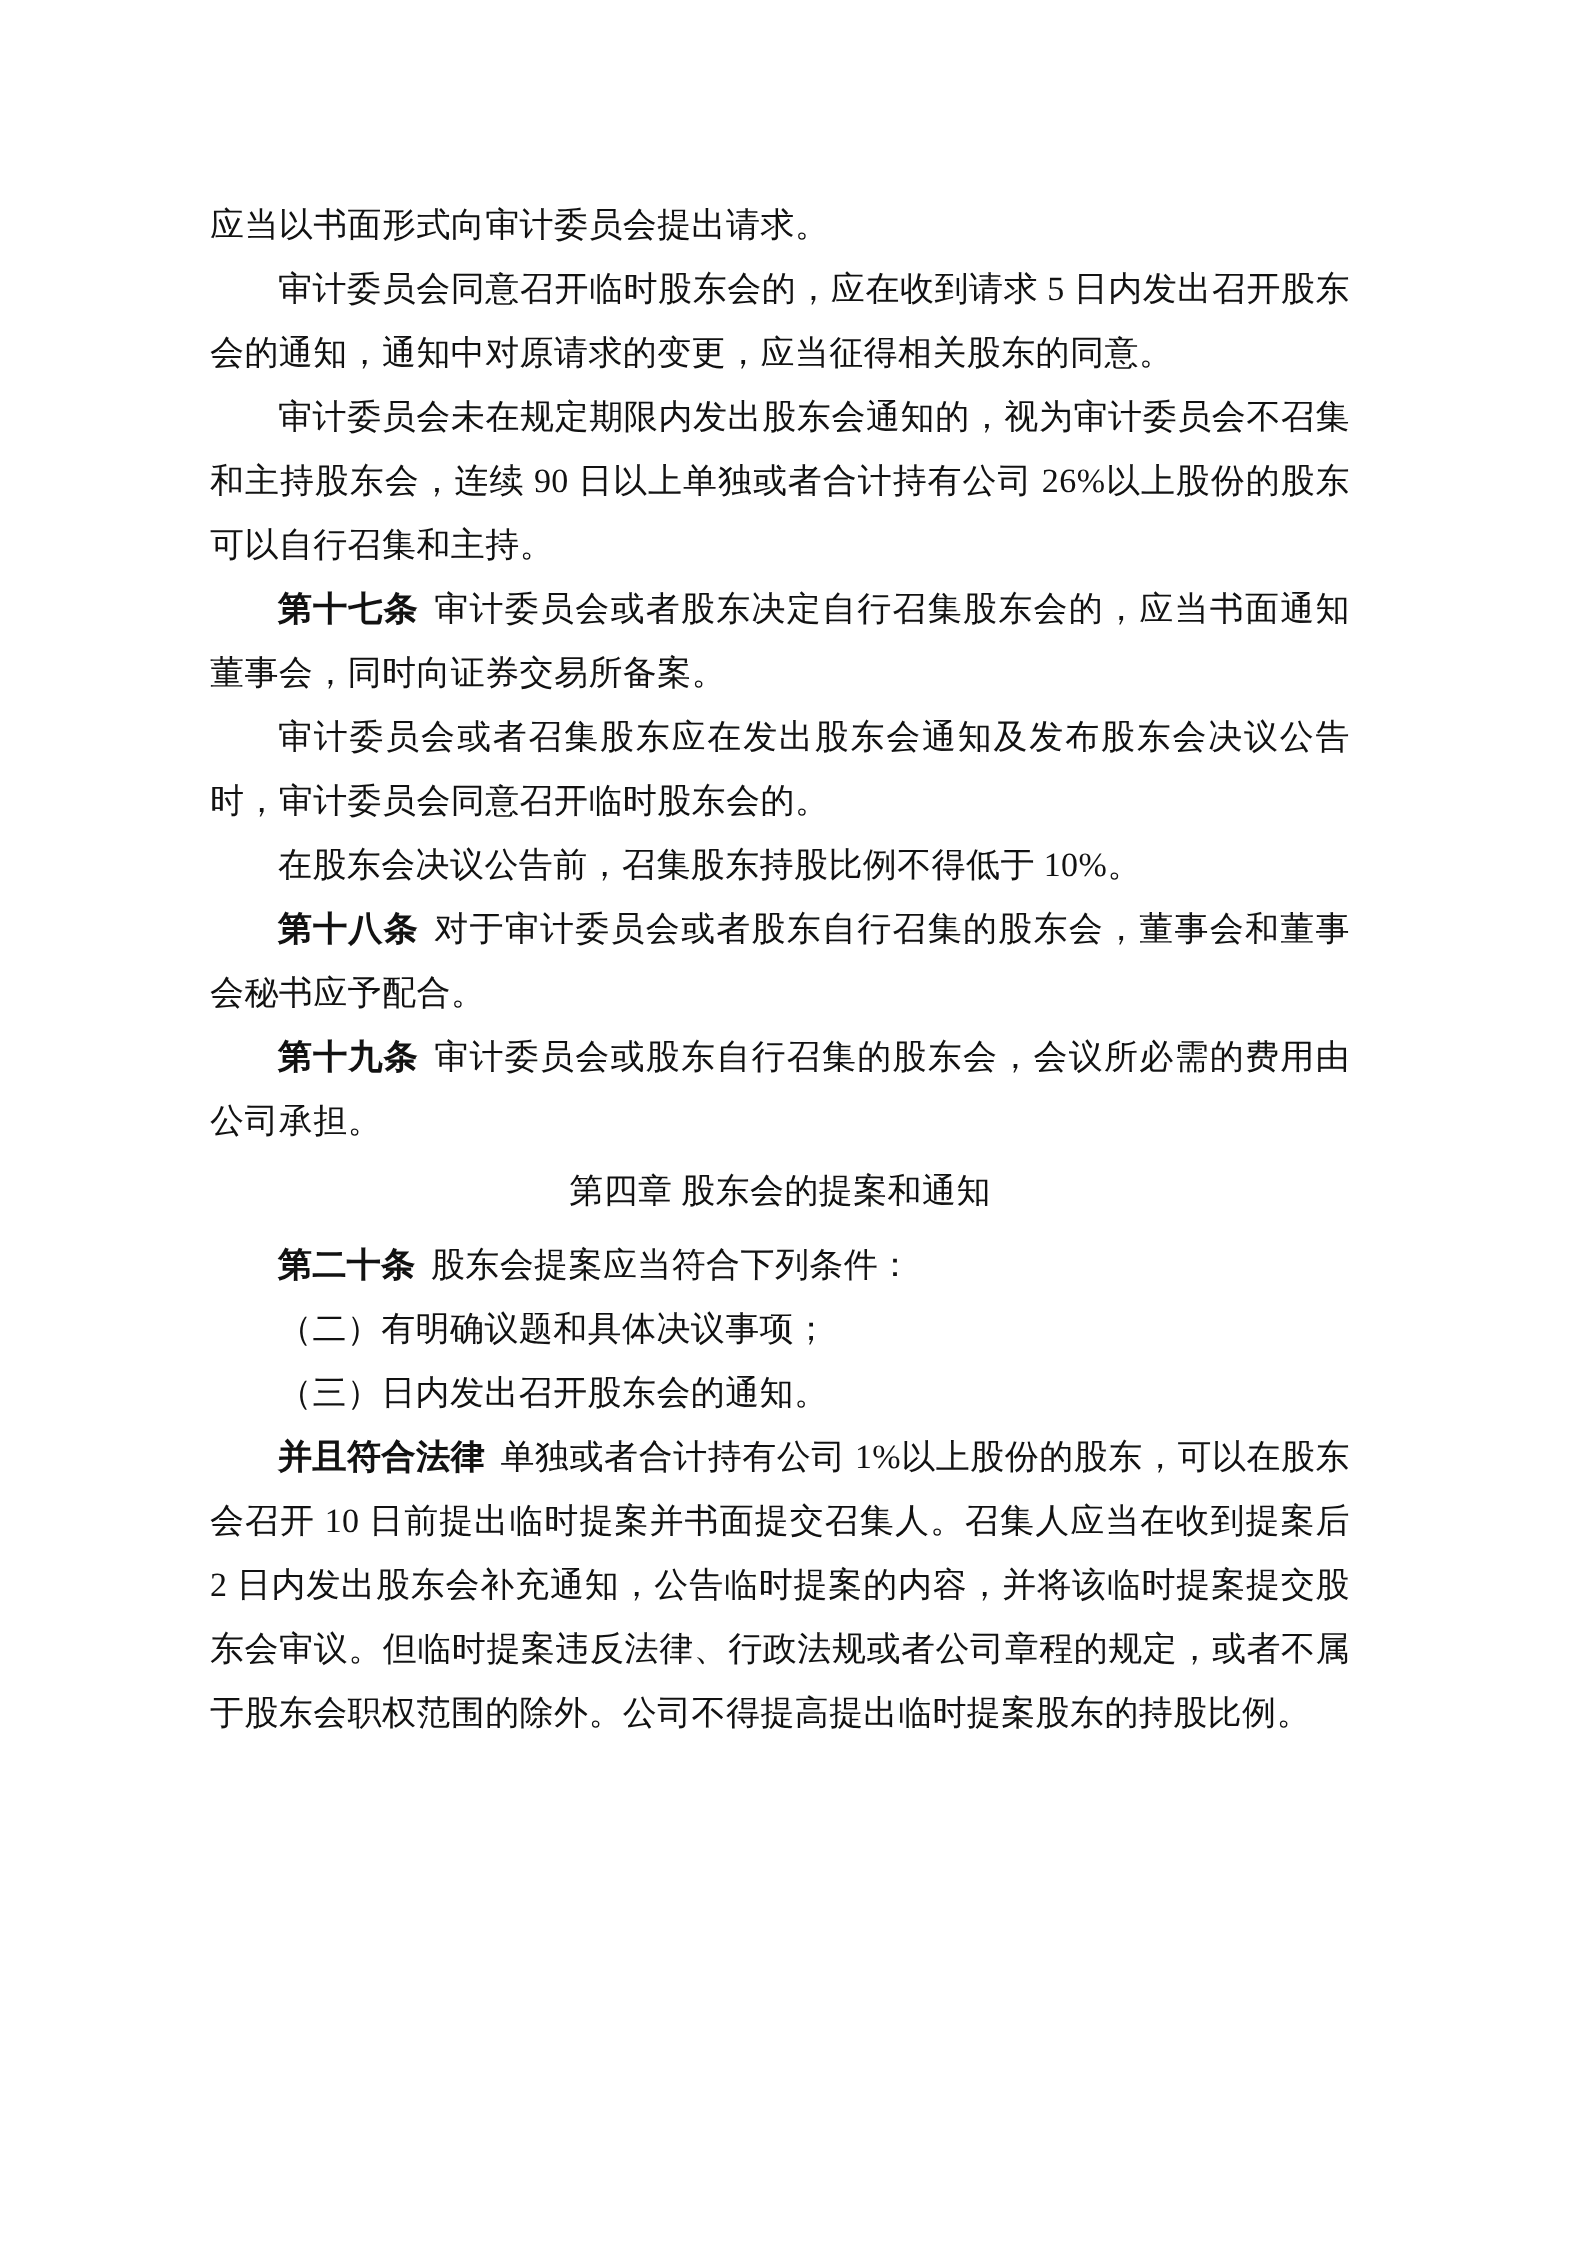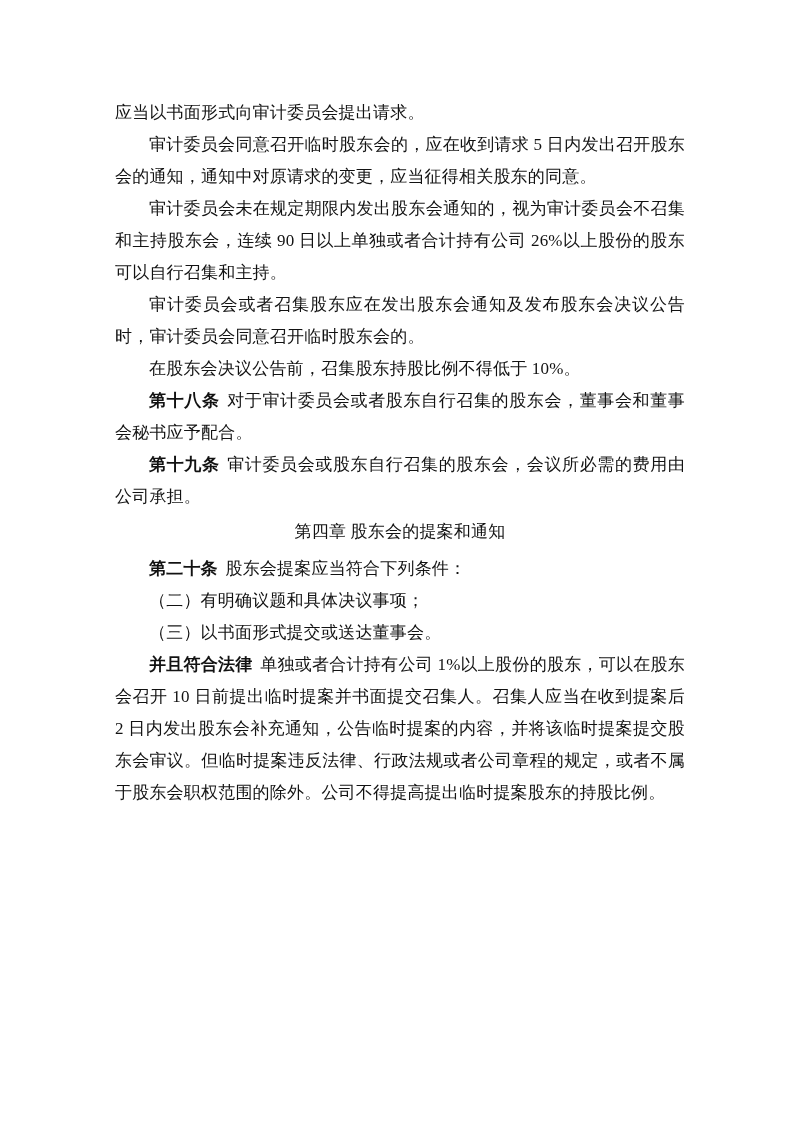--- a/index.html
+++ b/index.html
@@ -12,21 +12,21 @@
     width: 794px;
     height: 1122px;
     background: #ffffff;
     overflow: hidden;
     font-family: "Liberation Serif", "DejaVu Serif", serif;
     color: #121212;
   }
   .doc-body {
     position: absolute;
     top: 97px;
-    left: 115px;
+    left: 105px;
     width: 570px;
   }
   .doc-body p {
     margin: 0;
     font-size: 17px;
     line-height: 32px;
     text-align: justify;
     letter-spacing: 0.2px;
     word-break: break-all;
   }
@@ -45,23 +45,24 @@
   }
 </style>
 </head>
 <body>
 
 <div class="page">
   <div class="doc-body" id="doc-body">
       <p class="">应当以书面形式向审计委员会提出请求。</p>
       <p class="indent">审计委员会同意召开临时股东会的，应在收到请求 5 日内发出召开股东会的通知，通知中对原请求的变更，应当征得相关股东的同意。</p>
       <p class="indent">审计委员会未在规定期限内发出股东会通知的，视为审计委员会不召集和主持股东会，连续 90 日以上单独或者合计持有公司 26%以上股份的股东可以自行召集和主持。</p>
+      <p class="indent"><b class="article-number">第十七条</b>审计委员会或者股东决定自行召集股东会的，应当书面通知董事会，同时向证券交易所备案。</p>
       <p class="indent">审计委员会或者召集股东应在发出股东会通知及发布股东会决议公告时，审计委员会同意召开临时股东会的。</p>
       <p class="indent">在股东会决议公告前，召集股东持股比例不得低于 10%。</p>
       <p class="indent"><b class="article-number">第十八条</b>对于审计委员会或者股东自行召集的股东会，董事会和董事会秘书应予配合。</p>
       <p class="indent"><b class="article-number">第十九条</b>审计委员会或股东自行召集的股东会，会议所必需的费用由公司承担。</p>
       <p class="chapter-heading">第四章 股东会的提案和通知</p>
       <p class="indent"><b class="article-number">第二十条</b>股东会提案应当符合下列条件：</p>
       <p class="indent">（二）有明确议题和具体决议事项；</p>
-      <p class="indent">（三）以书面形式提交或送达董事会。</p>
+      <p class="indent">（三）日内发出召开股东会的通知。</p>
       <p class="indent"><b class="article-number">并且符合法律</b>单独或者合计持有公司 1%以上股份的股东，可以在股东会召开 10 日前提出临时提案并书面提交召集人。召集人应当在收到提案后 2 日内发出股东会补充通知，公告临时提案的内容，并将该临时提案提交股东会审议。但临时提案违反法律、行政法规或者公司章程的规定，或者不属于股东会职权范围的除外。公司不得提高提出临时提案股东的持股比例。</p>
     </div>
 </div>
 
 </body></html>

